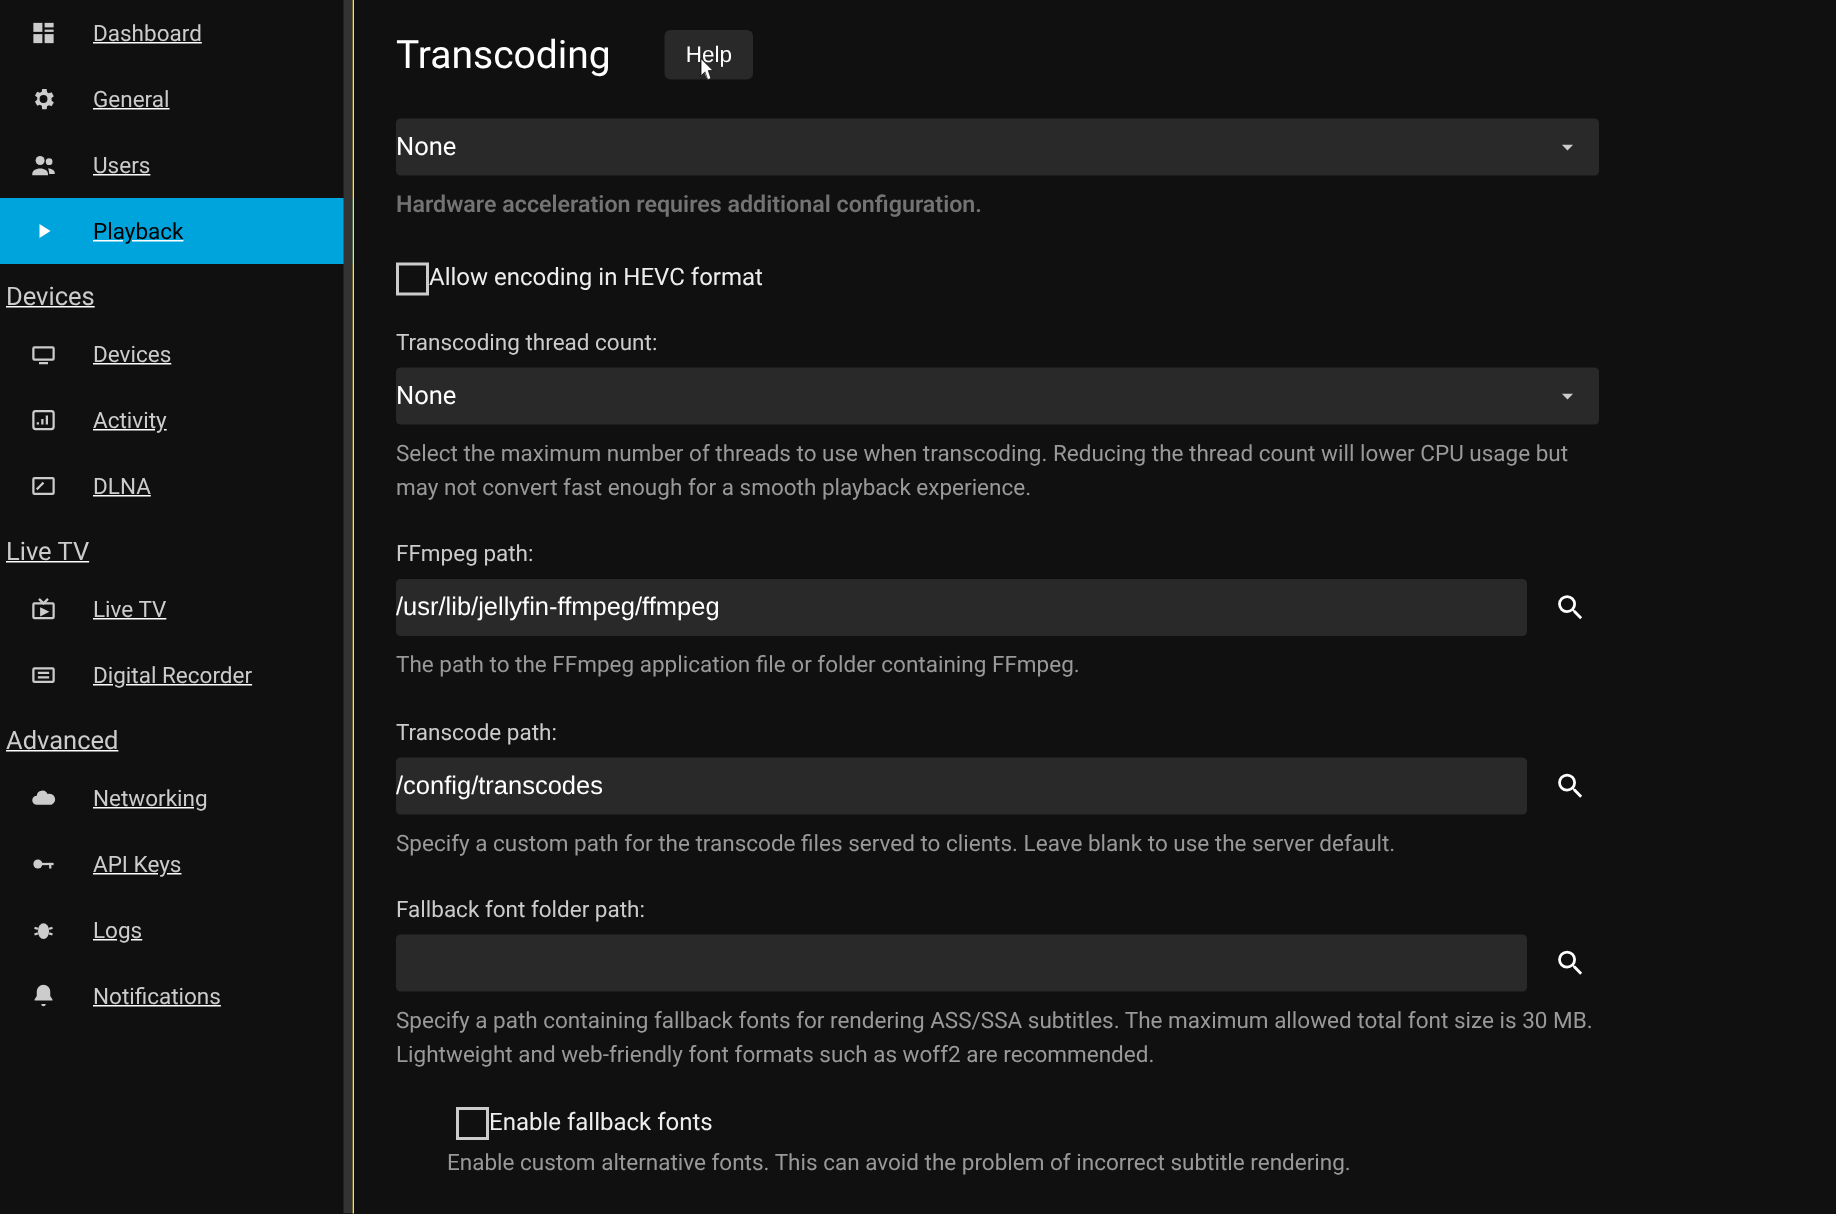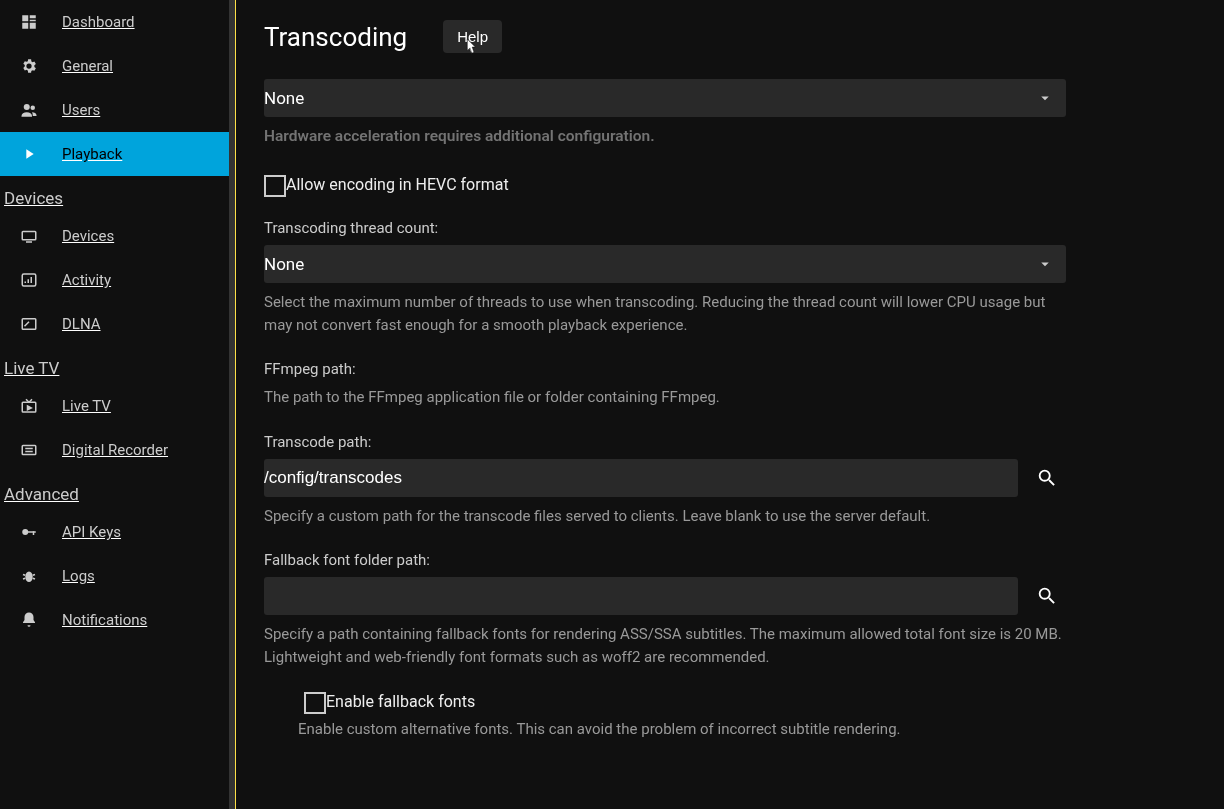--- a/index.html
+++ b/index.html
@@ -279,20 +279,28 @@
           <rect x="3" y="6" width="18" height="12" rx="1"></rect>
           <line x1="7" y1="10" x2="17" y2="10"></line>
           <line x1="7" y1="14" x2="17" y2="14"></line>
         </svg>
     </span>
     <span>Digital Recorder</span>
   </div>
 
   <div class="sb-header">Advanced</div>
 
+  <div class="sb-item">
+    <span class="icon">
+      <svg width="18" height="18" viewBox="0 0 24 24" fill="#ccc">
+          <path d="M19 18H6a4 4 0 010-8 5 5 0 019.6-1.5A4 4 0 0119 18z"></path>
+        </svg>
+    </span>
+    <span>Networking</span>
+  </div>
 
   <div class="sb-item">
     <span class="icon">
       <svg width="18" height="18" viewBox="0 0 24 24" fill="#ccc">
           <circle cx="7" cy="12" r="4"></circle>
           <rect x="10" y="11" width="11" height="2"></rect>
           <rect x="17" y="11" width="2" height="5"></rect>
         </svg>
     </span>
     <span>API Keys</span>
@@ -365,20 +373,28 @@
         <svg width="18" height="18" viewBox="0 0 24 24" fill="#ccc">
             <path d="M7 10l5 5 5-5z"></path>
           </svg>
       </span>
     </div>
     <div class="help-text">Select the maximum number of threads to use when transcoding. Reducing the thread count will lower CPU usage but may not convert fast enough for a smooth playback experience.</div>
   </div>
 
   <div class="field">
     <div class="field-label">FFmpeg path:</div>
+    <div class="input-row">
+      <input class="text-input" type="text" value="/usr/lib/jellyfin-ffmpeg/ffmpeg" style="">
+      <button class="search-btn">
+        <svg width="22" height="22" viewBox="0 0 24 24" fill="#fff">
+            <path d="M15.5 14h-.79l-.28-.27A6.47 6.47 0 0016 9.5 6.5 6.5 0 109.5 16a6.47 6.47 0 004.23-1.57l.27.28v.79l5 4.99L20.49 19l-4.99-5zM9.5 14A4.5 4.5 0 119.5 5a4.5 4.5 0 010 9z"></path>
+          </svg>
+      </button>
+    </div>
     <div class="help-text">The path to the FFmpeg application file or folder containing FFmpeg.</div>
   </div>
 
   <div class="field">
     <div class="field-label">Transcode path:</div>
     <div class="input-row">
       <input class="text-input" type="text" value="/config/transcodes" style="">
       <button class="search-btn">
         <svg width="22" height="22" viewBox="0 0 24 24" fill="#fff">
             <path d="M15.5 14h-.79l-.28-.27A6.47 6.47 0 0016 9.5 6.5 6.5 0 109.5 16a6.47 6.47 0 004.23-1.57l.27.28v.79l5 4.99L20.49 19l-4.99-5zM9.5 14A4.5 4.5 0 119.5 5a4.5 4.5 0 010 9z"></path>
@@ -391,21 +407,21 @@
   <div class="field">
     <div class="field-label">Fallback font folder path:</div>
     <div class="input-row">
       <input class="text-input" type="text" value="" style="">
       <button class="search-btn">
         <svg width="22" height="22" viewBox="0 0 24 24" fill="#fff">
             <path d="M15.5 14h-.79l-.28-.27A6.47 6.47 0 0016 9.5 6.5 6.5 0 109.5 16a6.47 6.47 0 004.23-1.57l.27.28v.79l5 4.99L20.49 19l-4.99-5zM9.5 14A4.5 4.5 0 119.5 5a4.5 4.5 0 010 9z"></path>
           </svg>
       </button>
     </div>
-    <div class="help-text">Specify a path containing fallback fonts for rendering ASS/SSA subtitles. The maximum allowed total font size is 20 MB. Lightweight and web-friendly font formats such as woff2 are recommended.</div>
+    <div class="help-text">Specify a path containing fallback fonts for rendering ASS/SSA subtitles. The maximum allowed total font size is 30 MB. Lightweight and web-friendly font formats such as woff2 are recommended.</div>
   </div>
 
   <div class="checkbox-row tight" style="margin-top:16px;">
     <div class="chk"></div>
     <span class="chk-label">Enable fallback fonts</span>
   </div>
   <div class="indent-help">Enable custom alternative fonts. This can avoid the problem of incorrect subtitle rendering.</div>
 
 </div>
 

